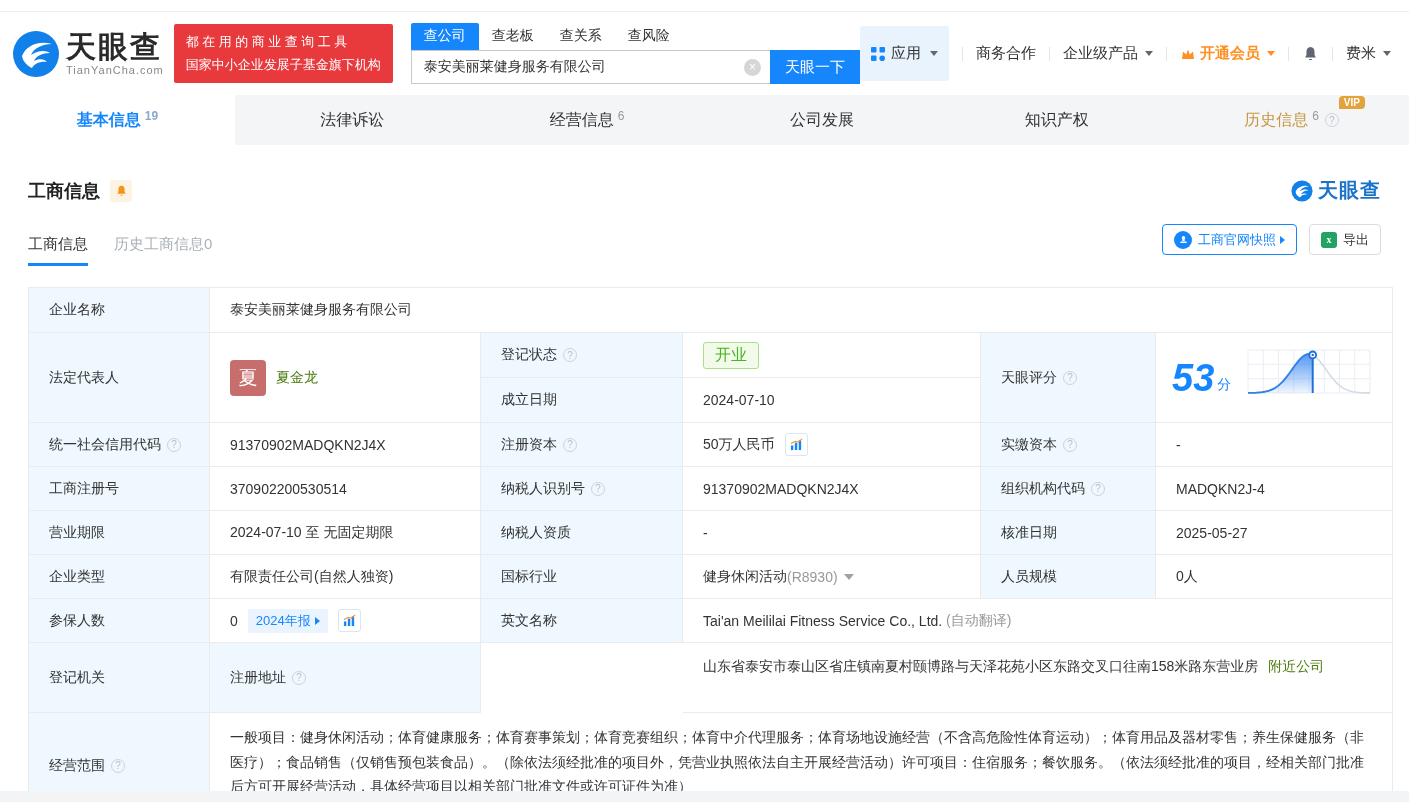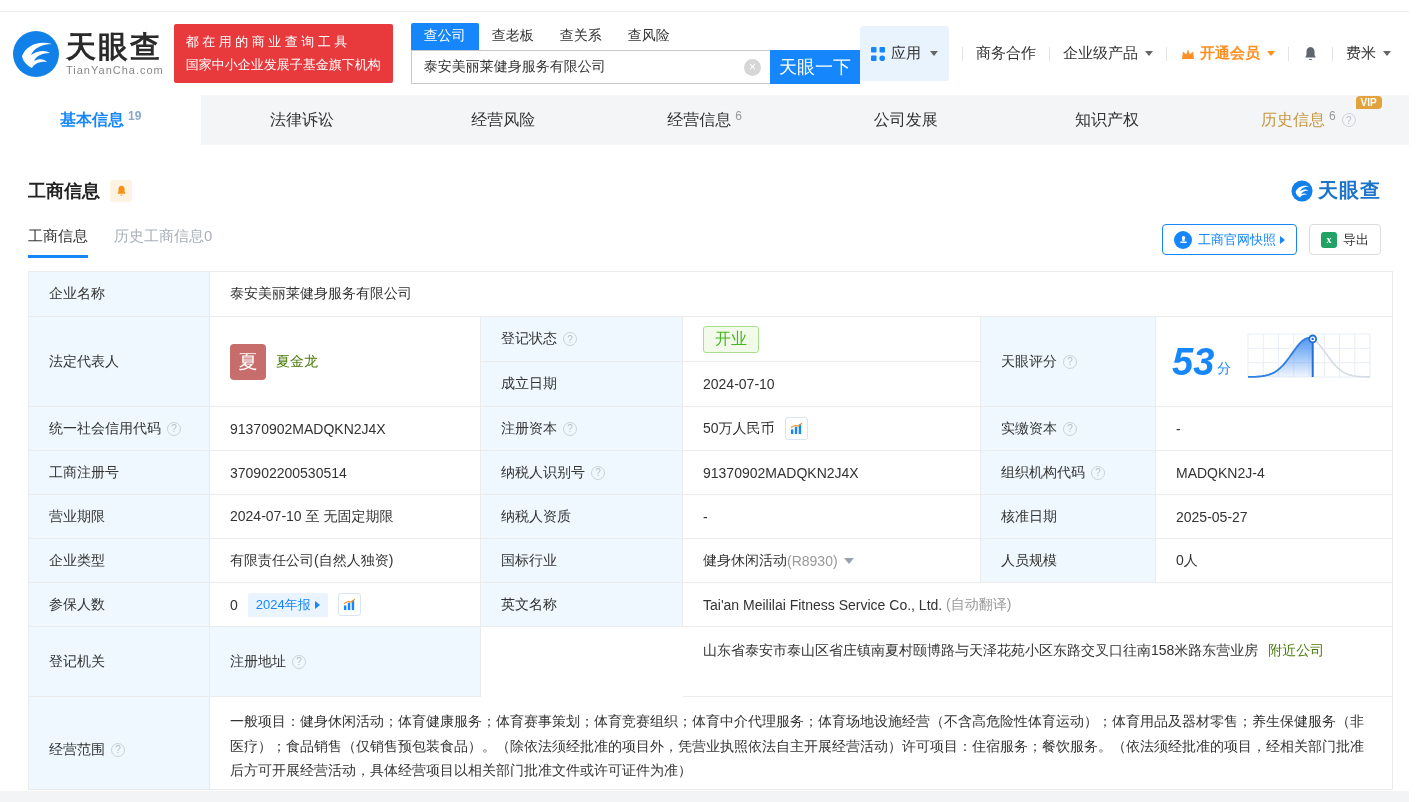--- a/index.html
+++ b/index.html
@@ -19,21 +19,21 @@
   .banner div { display:block; }
 
   .search { margin-left:18px; width:455px; }
   .stabs { display:flex; font-size:14px; }
   .stab { padding:4px 13px 5px; color:#333; cursor:pointer; }
   .stab.active { background:#1686fd; color:#fff; border-radius:2px 2px 0 0; }
   .srow { display:flex; height:34px; }
   .sinput-wrap { flex:1; position:relative; border:1px solid #c9c9c9; border-right:none; }
   .sinput { width:100%; height:100%; border:none; outline:none; padding:0 34px 0 12px; font-size:14px; color:#333; font-family:inherit; }
   .clear-ic { position:absolute; right:9px; top:8px; width:17px; height:17px; border-radius:50%; background:#d6d6d6; color:#fff; font-size:12px; line-height:17px; text-align:center; cursor:pointer; }
-  .sbtn { width:90px; background:#1686fd; color:#fff; font-size:18px; border:none; cursor:pointer; font-family:inherit; }
+  .sbtn { width:90px; background:#1686fd; color:#fff; font-size:15px; border:none; cursor:pointer; font-family:inherit; }
 
   .hnav { margin-left:auto; display:flex; align-items:center; font-size:15px; color:#333; white-space:nowrap; }
   .hnav .sep { width:1px; height:14px; background:#e4e4e4; margin:0 13px; }
   .apps-pill { display:flex; align-items:center; gap:6px; background:#e9f3fd; padding:18px 11px; border-radius:3px; cursor:pointer; }
   .nav-item { display:flex; align-items:center; gap:4px; cursor:pointer; }
   .vip-link { color:#ff8f1f; font-weight:700; }
   .caret { display:inline-block; width:0; height:0; border-left:4px solid transparent; border-right:4px solid transparent; border-top:5px solid #666; margin-left:3px; }
   .caret.orange { border-top-color:#ff8f1f; }
   .arrow-r { display:inline-block; width:0; height:0; border-top:4px solid transparent; border-bottom:4px solid transparent; border-left:5px solid currentColor; margin-left:4px; }
 
@@ -51,21 +51,21 @@
   main { padding:0 28px; }
   .sec-head { margin-top:32px; display:flex; align-items:center; }
   .sec-title { font-size:18px; font-weight:700; color:#222; }
   .bell-badge { width:22px; height:22px; margin-left:10px; background:#fdf3e3; border-radius:3px; display:flex; align-items:center; justify-content:center; cursor:pointer; }
   .wm { margin-left:auto; display:flex; align-items:center; gap:5px; }
   .wm-txt { font-size:20px; font-weight:700; color:#1b74c9; letter-spacing:1px; }
 
   .sub-row { margin-top:20px; display:flex; align-items:center; }
   .subtab { font-size:15px; color:#333; padding-bottom:9px; border-bottom:3px solid #1686fd; cursor:pointer; }
   .subtab.dis { color:#aab0b8; border-bottom:3px solid transparent; margin-left:26px; }
-  .btns { margin-left:auto; display:flex; gap:12px; margin-bottom:6px;font-family:Liberation Serif, serif; }
+  .btns { margin-left:auto; display:flex; gap:12px; margin-bottom:22px;font-family:Liberation Serif, serif; }
   .btn { height:31px; display:flex; align-items:center; padding:0 11px; border-radius:4px; font-size:13px; cursor:pointer; background:#fff; }
   .btn.snap { border:1px solid #1686fd; color:#1686fd; }
   .btn.exp { border:1px solid #dcdcdc; color:#333; }
   .stamp-circ { width:18px; height:18px; border-radius:50%; background:#1686fd; display:flex; align-items:center; justify-content:center; margin-right:6px; }
   .xls { width:16px; height:16px; border-radius:3px; background:#21a366; color:#fff; font-size:10px; font-weight:700; display:flex; align-items:center; justify-content:center; margin-right:6px; }
 
   
   .grid { margin-top:10px; display:grid; width:1365px;
     grid-template-columns:181px 271px 202px 298px 175px 1fr;
     grid-template-rows:45px 45px 45px 44px 44px 44px 44px 44px 70px 93px;
@@ -173,25 +173,20 @@
   <nav class="mtabs">
     <div class="mtab active">
       <span class="mtab-inner">
           <span>基本信息</span>
           <span class="cnt">19</span>
         </span>
     </div>
     <div class="mtab">
       <span class="mtab-inner">
           <span>法律诉讼</span>
-        </span>
-    </div>
-    <div class="mtab">
-      <span class="mtab-inner">
-          <span>经营风险</span>
         </span>
     </div>
     <div class="mtab">
       <span class="mtab-inner">
           <span>经营信息</span>
           <span class="cnt">6</span>
         </span>
     </div>
     <div class="mtab">
       <span class="mtab-inner">

